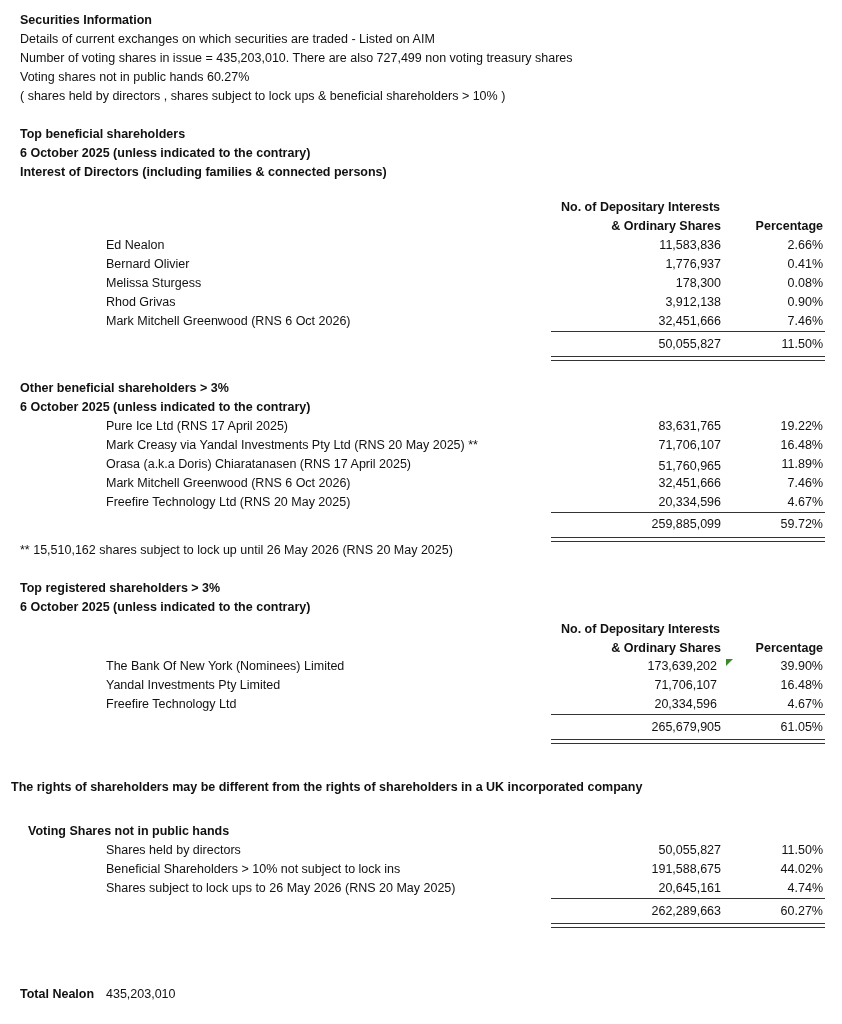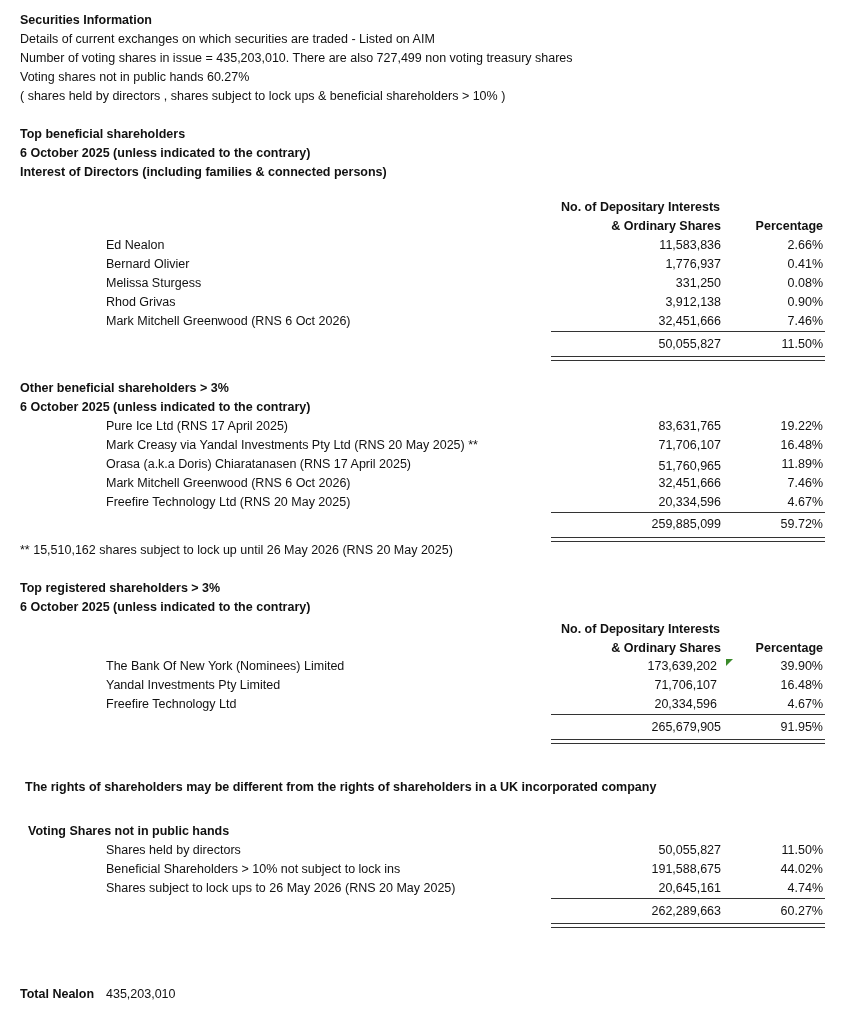--- a/index.html
+++ b/index.html
@@ -42,21 +42,21 @@
 <div>
   <div class="abs" style="left:106px;top:236px;">Ed Nealon</div>
   <div class="abs num colA" style="top:236px;">11,583,836</div>
   <div class="abs num colB" style="top:236px;">2.66%</div>
 
   <div class="abs" style="left:106px;top:255px;">Bernard Olivier</div>
   <div class="abs num colA" style="top:255px;">1,776,937</div>
   <div class="abs num colB" style="top:255px;">0.41%</div>
 
   <div class="abs" style="left:106px;top:274px;">Melissa Sturgess</div>
-  <div class="abs num colA" style="top:274px;">331,250</div>
+  <div class="abs num colA" style="top:274px;">178,300</div>
   <div class="abs num colB" style="top:274px;">0.08%</div>
 
   <div class="abs" style="left:106px;top:293px;">Rhod Grivas</div>
   <div class="abs num colA" style="top:293px;">3,912,138</div>
   <div class="abs num colB" style="top:293px;">0.90%</div>
 
   <div class="abs" style="left:106px;top:312px;">Mark Mitchell Greenwood (RNS 6 Oct 2026)</div>
   <div class="abs num colA" style="top:312px;">32,451,666</div>
   <div class="abs num colB" style="top:312px;">7.46%</div>
 </div>
@@ -117,25 +117,25 @@
   <div class="abs num" style="right:125px;top:676px;">71,706,107</div>
   <div class="abs num colB" style="top:676px;">16.48%</div>
 
   <div class="abs" style="left:106px;top:695px;">Freefire Technology Ltd</div>
   <div class="abs num" style="right:125px;top:695px;">20,334,596</div>
   <div class="abs num colB" style="top:695px;">4.67%</div>
 </div>
 <div class="rule ra" style="top:714px;"></div>
 <div class="rule rb" style="top:714px;"></div>
 <div class="abs num colA" style="top:718px;">265,679,905</div>
-<div class="abs num colB" style="top:718px;">91.95%</div>
+<div class="abs num colB" style="top:718px;">61.05%</div>
 <div class="drule ra" style="top:739px;"></div>
 <div class="drule rb" style="top:739px;"></div>
 
-<div class="abs b" style="left:25px;top:778px;">The rights of shareholders may be different from the rights of shareholders in a UK incorporated company</div>
+<div class="abs b" style="left:11px;top:778px;">The rights of shareholders may be different from the rights of shareholders in a UK incorporated company</div>
 
 <div class="abs b" style="left:20px;top:822px;margin-left:8px;">Voting Shares not in public hands</div>
 <div>
   <div class="abs" style="left:106px;top:841px;">Shares held by directors</div>
   <div class="abs num colA" style="top:841px;">50,055,827</div>
   <div class="abs num colB" style="top:841px;">11.50%</div>
 
   <div class="abs" style="left:106px;top:860px;">Beneficial Shareholders &gt; 10% not subject to lock ins</div>
   <div class="abs num colA" style="top:860px;">191,588,675</div>
   <div class="abs num colB" style="top:860px;">44.02%</div>

